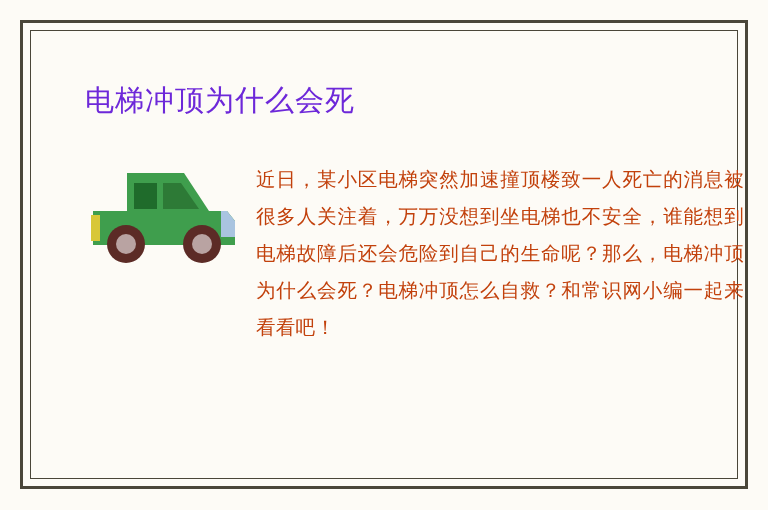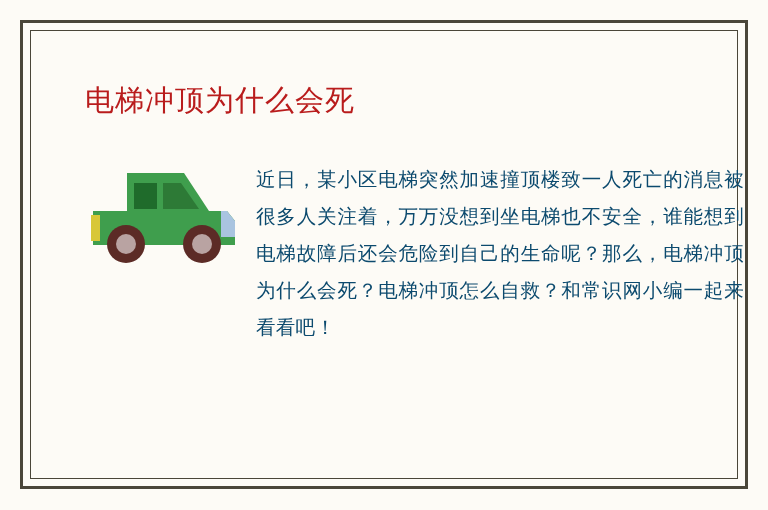--- a/index.html
+++ b/index.html
@@ -36,21 +36,21 @@
     background: #fdfbf6;
   }
 
   #page-title {
     position: absolute;
     left: 54px;
     top: 30px;
     font-size: 29px;
     line-height: 40px;
     letter-spacing: 1px;
-    color: #b91c1c;
+    color: #6d28d9;
     white-space: nowrap;
     font-weight: 400;
   }
 
   #content-row {
     position: absolute;
     left: 30px;
     top: 110px;
     right: 20px;
   }
@@ -63,21 +63,21 @@
     height: 110px;
   }
 
   #article-body {
     position: absolute;
     left: 195px;
     top: 0px;
     width: 488px;
     font-size: 19.5px;
     line-height: 37px;
-    color: #0c4a6e;
+    color: #c2410c;
     text-align: justify;
     text-justify: inter-character;
     letter-spacing: 0.3px;
   }
 </style>
 </head>
 <body>
 
 <div id="article-card">
   <div id="article-inner">

